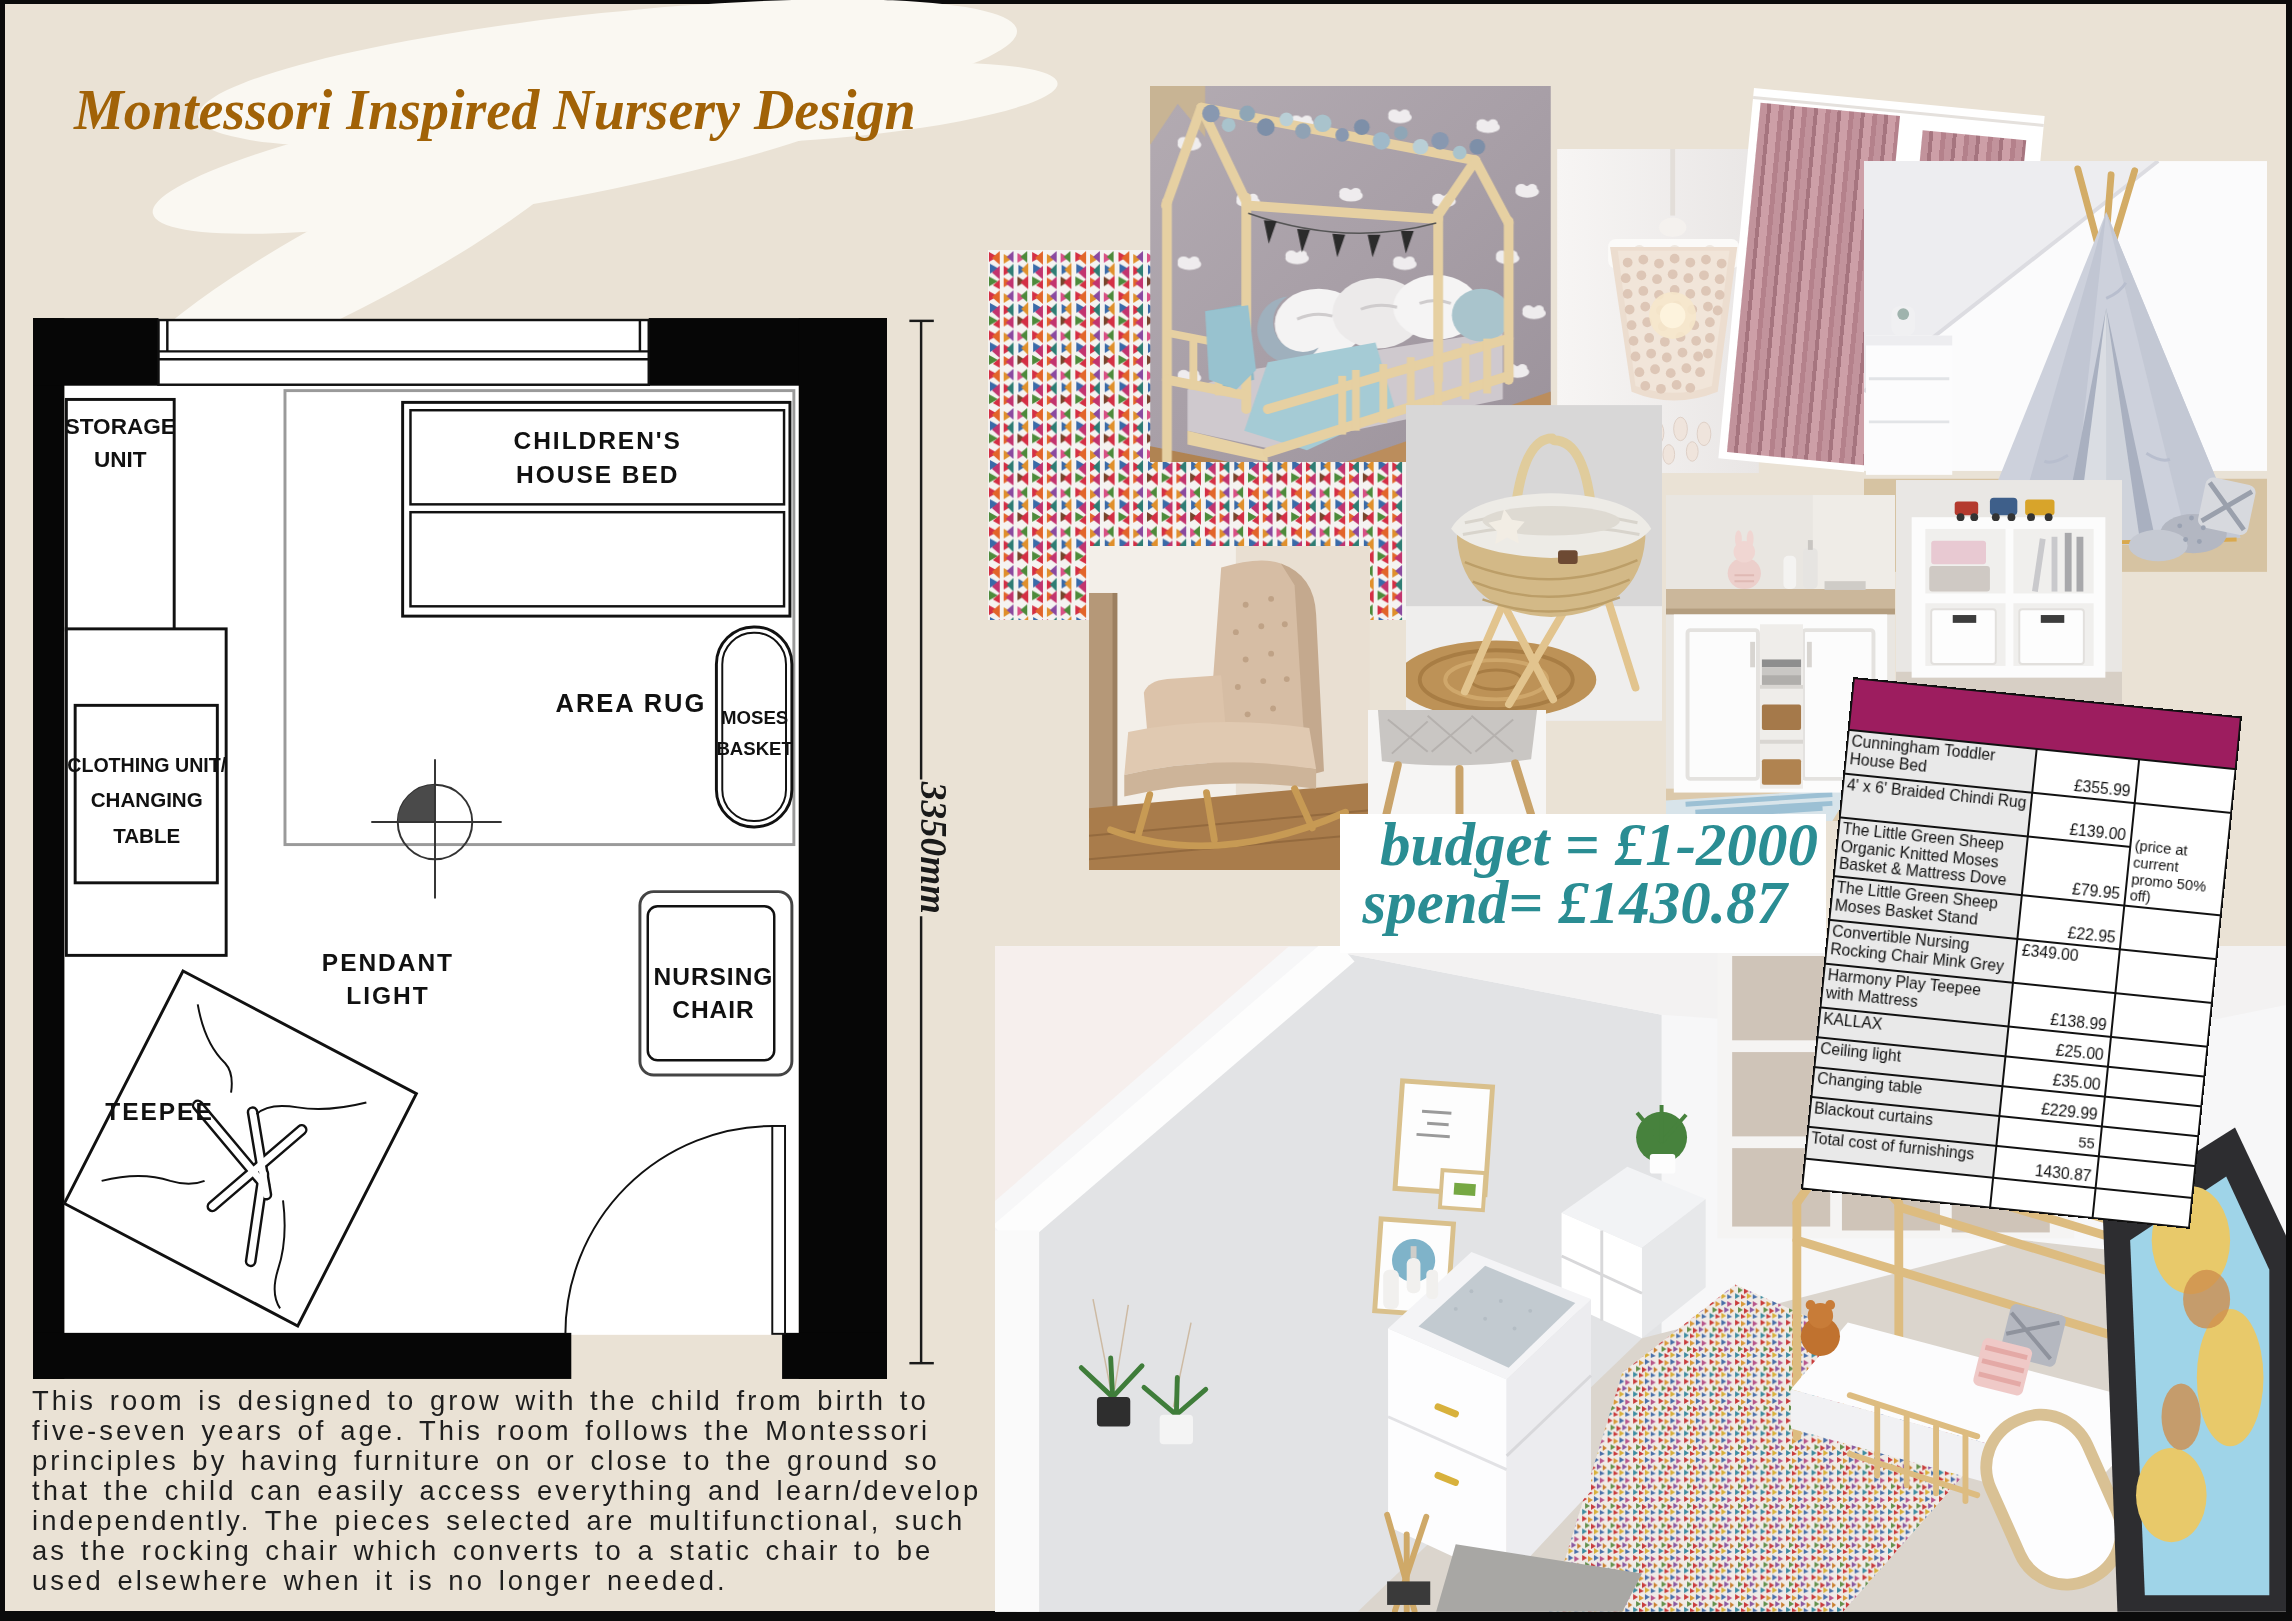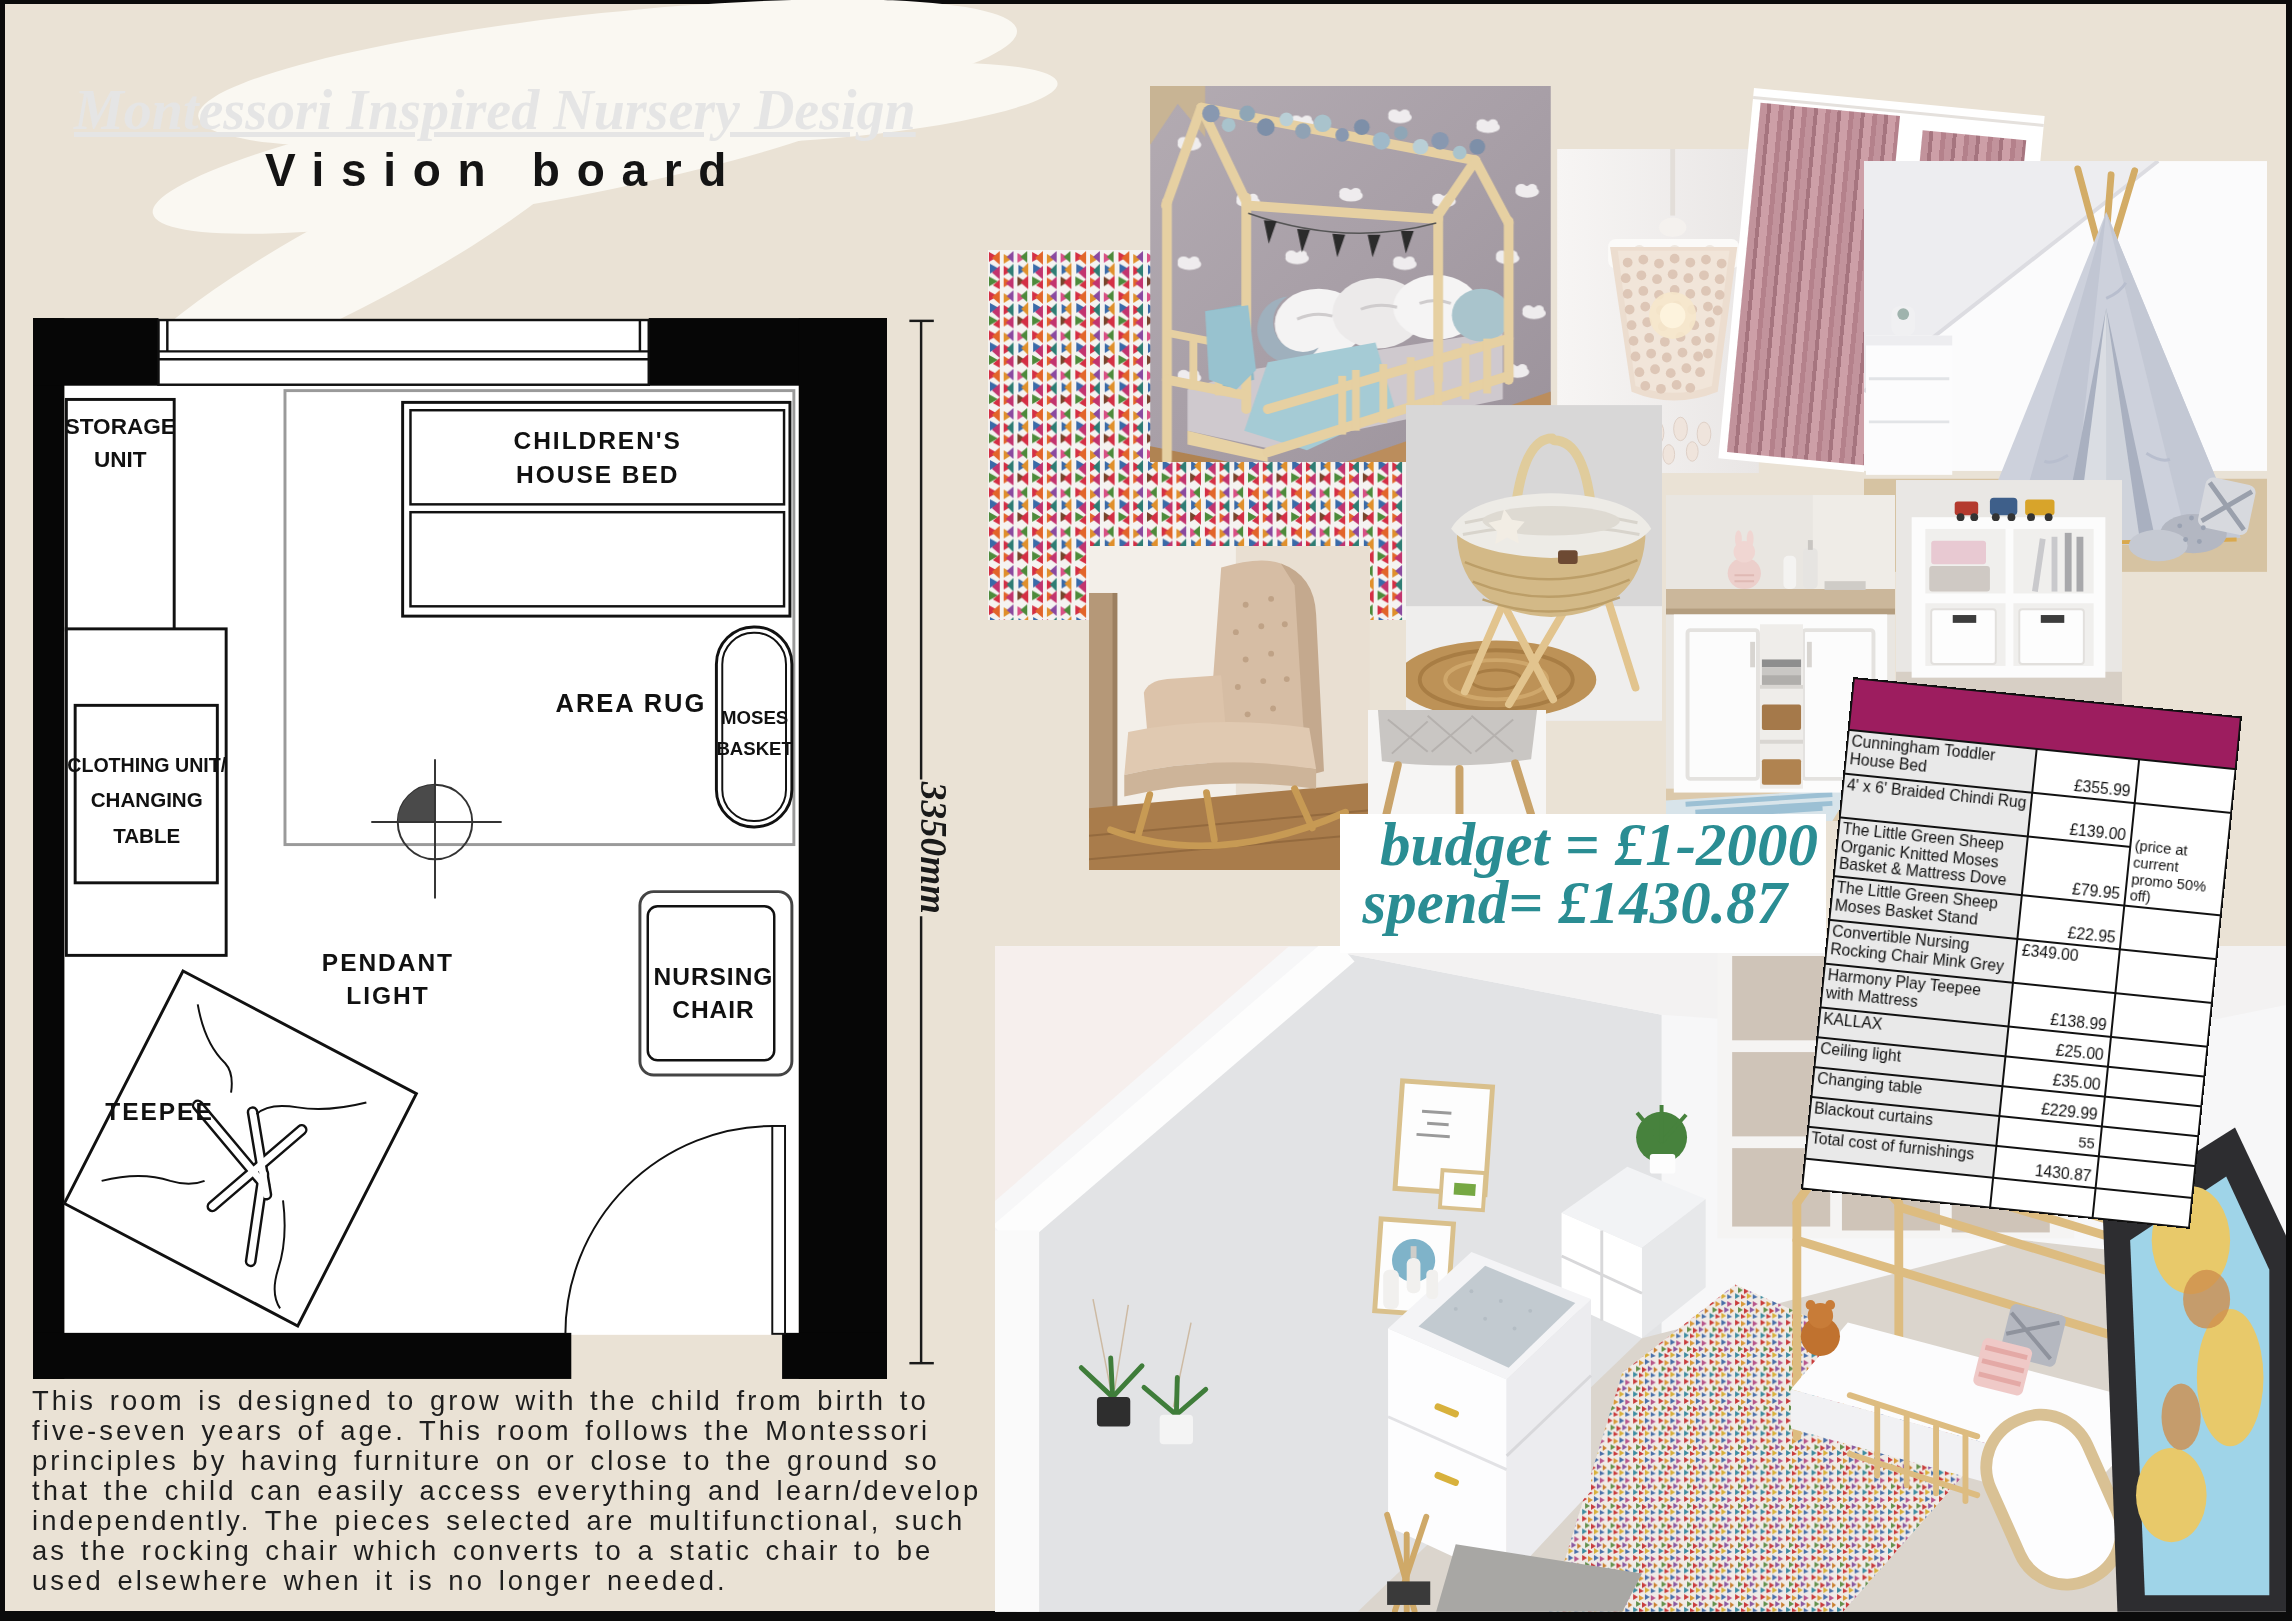--- a/index.html
+++ b/index.html
@@ -21,26 +21,24 @@
     <ellipse cx="540" cy="150" rx="390" ry="58" transform="rotate(-10 540 150)"></ellipse>
     <ellipse cx="370" cy="260" rx="270" ry="48" transform="rotate(-28 370 260)"></ellipse>
     <ellipse cx="235" cy="400" rx="170" ry="38" transform="rotate(-50 235 400)"></ellipse>
     <ellipse cx="155" cy="505" rx="95" ry="20" transform="rotate(-55 155 505)"></ellipse>
     <ellipse cx="850" cy="105" rx="230" ry="36" transform="rotate(-5 850 105)"></ellipse>
     <ellipse cx="260" cy="545" rx="60" ry="12" transform="rotate(-48 260 545)"></ellipse>
     </g>
 </svg>
 </div>
 
-<div class="abs" id="title" style="left:74px;top:78px;width:882px;color:#e5e5e5;
+<div class="abs" id="title" style="left:74px;top:78px;width:882px;color:#a16207;
   font-family:'Liberation Serif',serif;font-style:italic;font-weight:bold;font-size:56px;
-  white-space:nowrap;text-decoration:underline;">Montessori Inspired Nursery Design</div>
-
-<div class="abs" id="subtitle" style="left:265px;top:143px;width:490px;color:#141414;
-  font-weight:bold;font-size:46px;letter-spacing:16.7px;white-space:nowrap;">Vision board</div>
+  white-space:nowrap;">Montessori Inspired Nursery Design</div>
+
 
 
 <div class="abs" style="left:882px;top:294px;width:88px;height:1098px;">
 <svg width="88" height="1098" viewBox="0 0 90 1120">
   <g stroke="#1a1a1a" stroke-width="2.5" fill="none">
     <line x1="28" y1="26" x2="53" y2="26"></line>
     <line x1="28" y1="1092" x2="53" y2="1092"></line>
     <line x1="40" y1="26" x2="40" y2="495"></line>
     <line x1="40" y1="635" x2="40" y2="1092"></line>
   </g>

